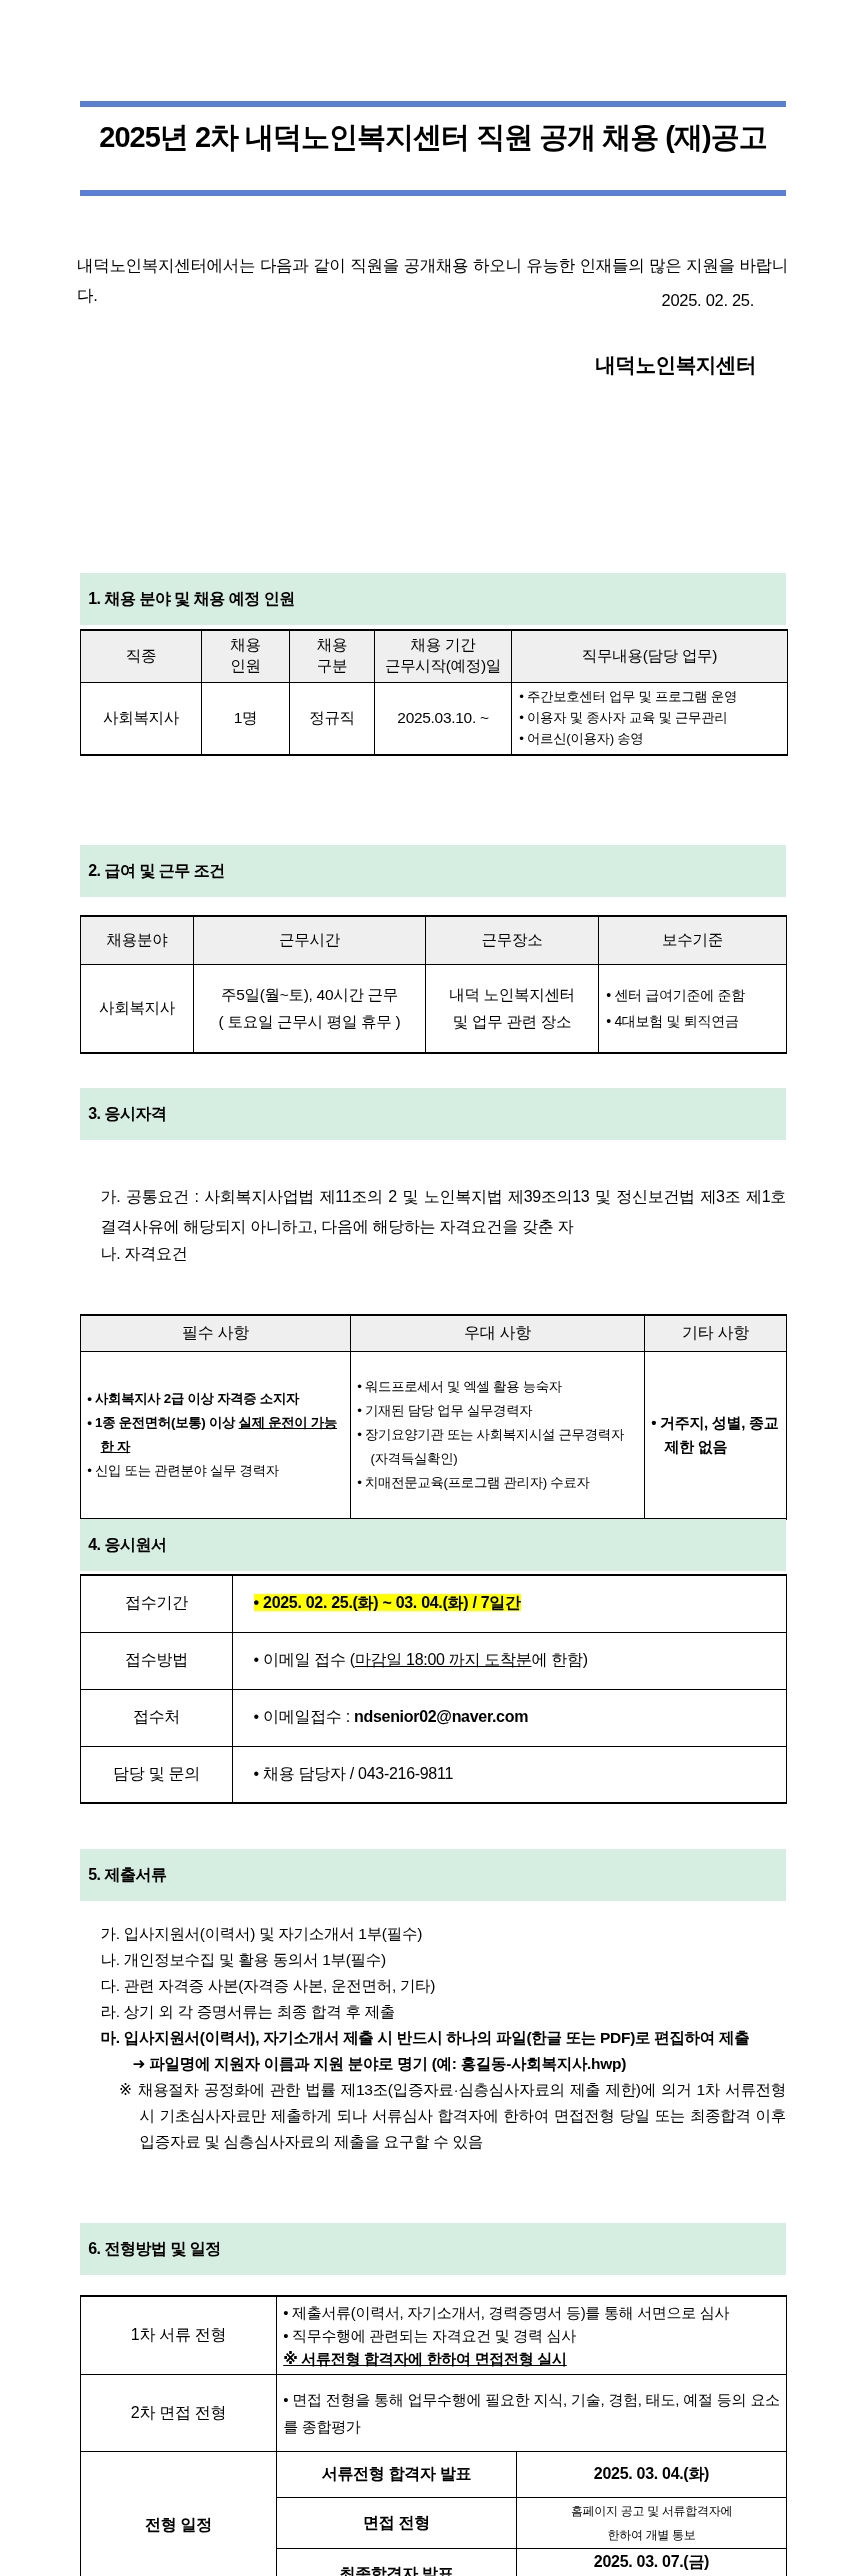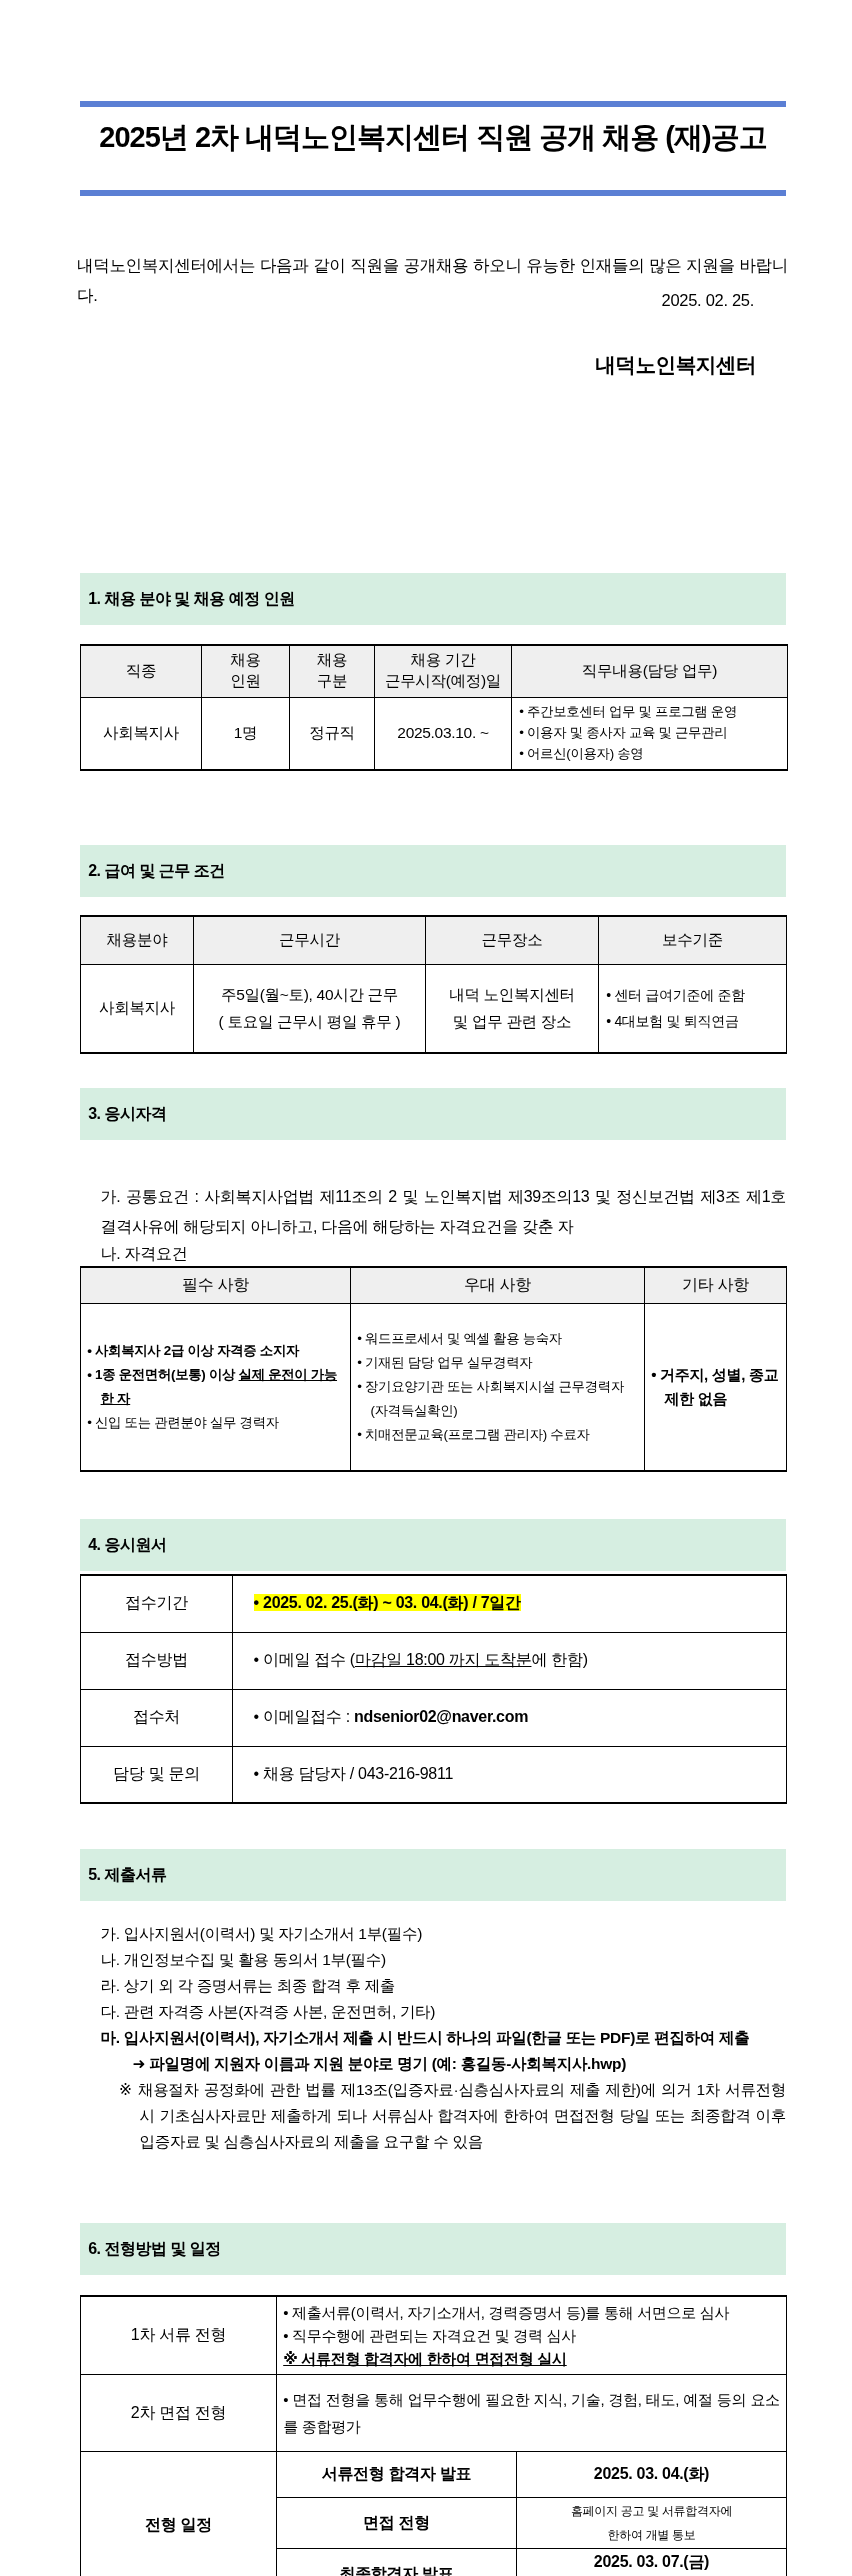--- a/index.html
+++ b/index.html
@@ -41,21 +41,21 @@
 
   <div class="abs bar" style="top:101px;"></div>
   <div class="abs doc-title" style="top:118px;">2025년 2차 내덕노인복지센터 직원 공개 채용 (재)공고</div>
   <div class="abs bar" style="top:190px;"></div>
 
   <div class="abs intro" style="top:210px;left:77px;width:711px;margin-top:40px;">내덕노인복지센터에서는 다음과 같이 직원을 공개채용 하오니 유능한 인재들의 많은 지원을 바랍니다.</div>
   <div class="abs right-line" style="top:291px;">2025. 02. 25.</div>
   <div class="abs org" style="top:351px;">내덕노인복지센터</div>
 
   <div class="abs band" style="top:573px;">1. 채용 분야 및 채용 예정 인원</div>
-  <table class="abs" style="top:644px;">
+  <table class="abs" style="top:629px;">
     <colgroup>
         <col style="width:121px">
         <col style="width:88px">
         <col style="width:85px">
         <col style="width:137px">
         <col style="width:276px">
       </colgroup>
     <tbody>
         <tr style="height:52px;">
       <th class="prewrap">직종</th>
@@ -106,21 +106,21 @@
         <div>• 센터 급여기준에 준함</div>
         <div>• 4대보험 및 퇴직연금</div>
       </td>
     </tr>
   </tbody>
     </table>
 
   <div class="abs band" style="top:1088px;">3. 응시자격</div>
   <div class="abs" style="top:1182px;padding-left:20.6px;font-size:16px;line-height:30px;text-align:justify;">가. 공통요건 : 사회복지사업법 제11조의 2 및 노인복지법 제39조의13 및 정신보건법 제3조 제1호 결격사유에 해당되지 아니하고, 다음에 해당하는 자격요건을 갖춘 자</div>
   <div class="abs" style="top:1244px;padding-left:20.6px;font-size:16px;">나. 자격요건</div>
-  <table class="abs" style="top:1266px;">
+  <table class="abs" style="top:1314px;">
     <colgroup>
         <col style="width:270px">
         <col style="width:294px">
         <col style="width:142px">
       </colgroup>
     <tbody>
         <tr style="height:36px;">
       <th style="font-size:16px;">필수 사항</th>
       <th style="font-size:16px;">우대 사항</th>
       <th style="font-size:16px;">기타 사항</th>
@@ -167,22 +167,22 @@
       <td class="lblcell">담당 및 문의</td>
       <td class="valcell">• 채용 담당자 / 043-216-9811</td>
     </tr>
   </tbody>
     </table>
 
   <div class="abs band" style="top:1849px;">5. 제출서류</div>
   <div class="abs list5" style="top:1921px;">
     <div>가. 입사지원서(이력서) 및 자기소개서 1부(필수)</div>
     <div>나. 개인정보수집 및 활용 동의서 1부(필수)</div>
+    <div>다. 관련 자격증 사본(자격증 사본, 운전면허, 기타)</div>
     <div>라. 상기 외 각 증명서류는 최종 합격 후 제출</div>
-    <div>다. 관련 자격증 사본(자격증 사본, 운전면허, 기타)</div>
     <div class="b">마. 입사지원서(이력서), 자기소개서 제출 시 반드시 하나의 파일(한글 또는 PDF)로 편집하여 제출</div>
     <div class="b ind">➜ 파일명에 지원자 이름과 지원 분야로 명기 (예: 홍길동-사회복지사.hwp)</div>
     <div class="note">※ 채용절차 공정화에 관한 법률 제13조(입증자료·심층심사자료의 제출 제한)에 의거 1차 서류전형 시 기초심사자료만 제출하게 되나 서류심사 합격자에 한하여 면접전형 당일 또는 최종합격 이후 입증자료 및 심층심사자료의 제출을 요구할 수 있음</div>
   </div>
 
   <div class="abs band" style="top:2223px;">6. 전형방법 및 일정</div>
   <table class="abs" style="top:2295px;">
     <colgroup>
         <col style="width:196px">
         <col style="width:240px">

